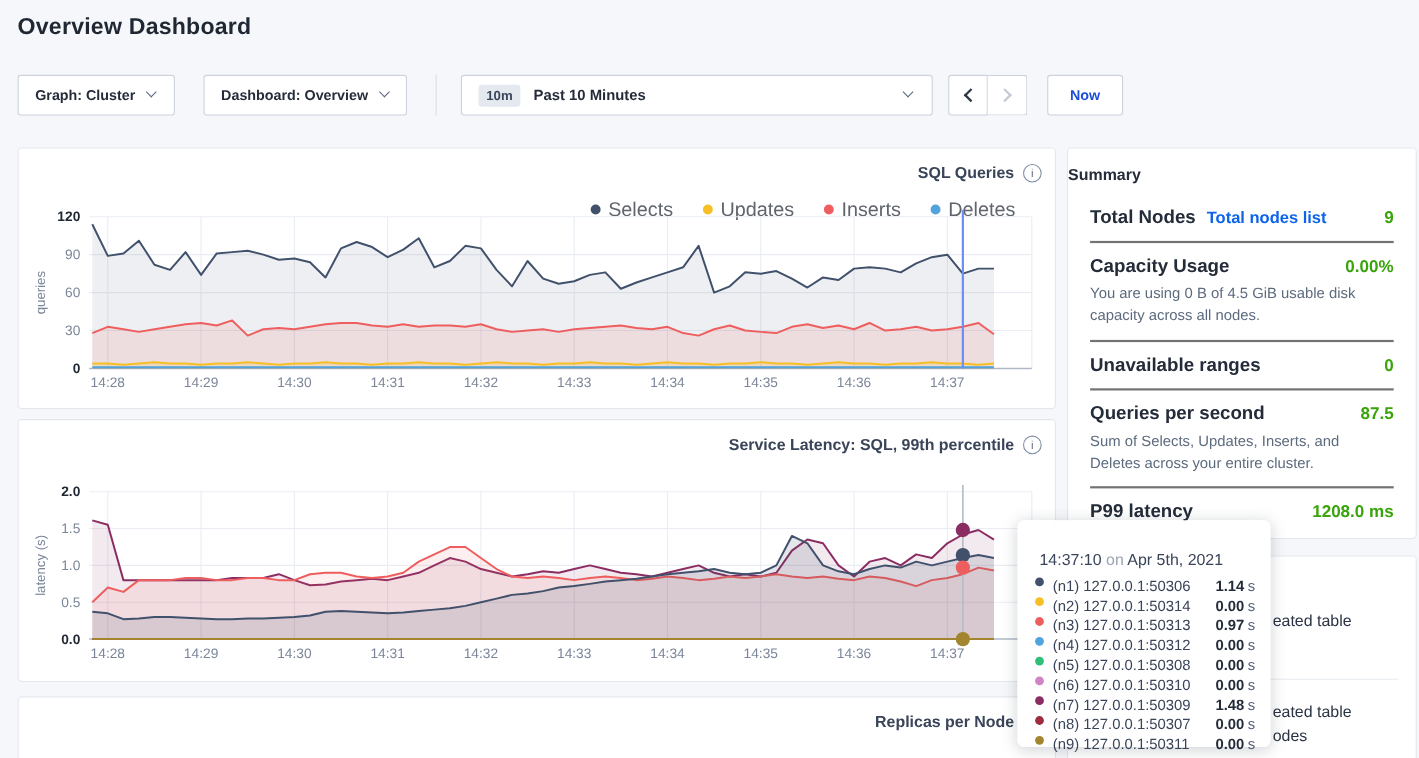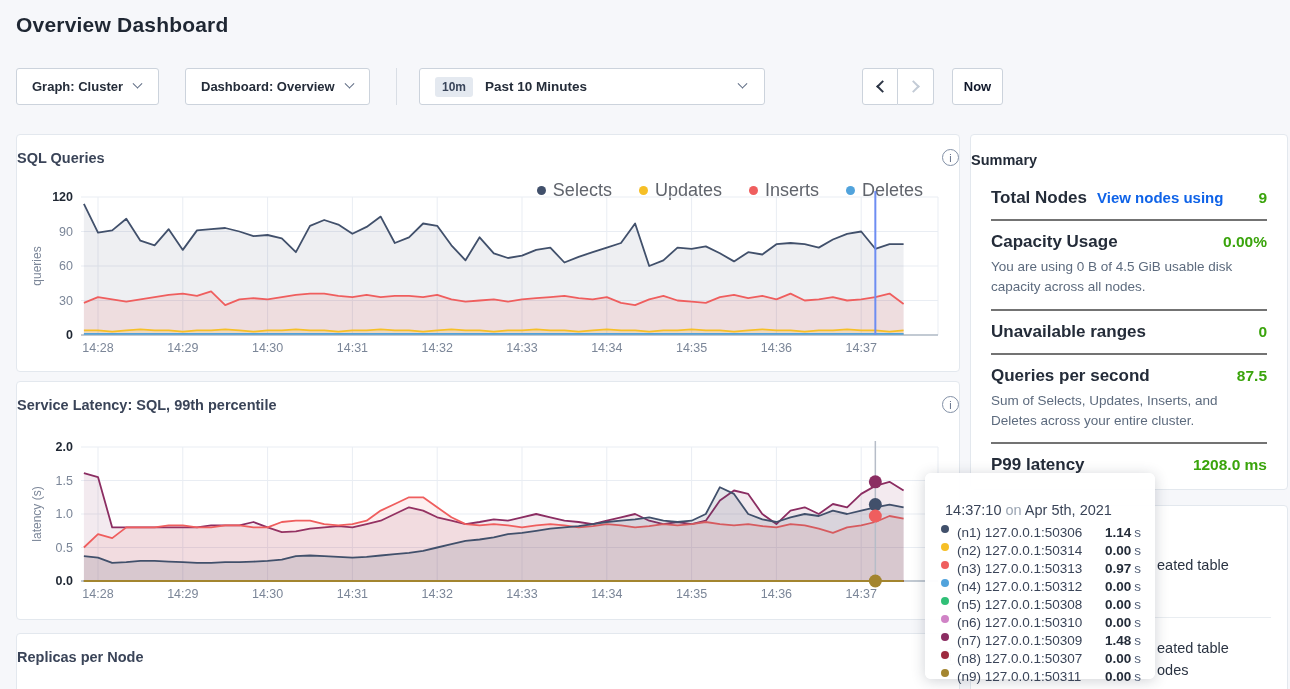--- a/index.html
+++ b/index.html
@@ -12,45 +12,45 @@
 
   
   .btn { position:absolute; top:68px; height:37px; display:flex; align-items:center;
     background:#fff; border:1px solid #ccd3dc; border-radius:3px; padding:0 15px;
     font-size:13px; font-weight:700; color:#242c39; cursor:pointer; }
   #btn-graph { left:16px; width:143px; }
   #btn-dashboard { left:185px; width:185px; }
   .chev { display:inline-block; width:7px; height:7px; border-right:1.6px solid #5a6880;
     border-bottom:1.6px solid #5a6880; transform:rotate(45deg) translate(-2px,-2px); margin-left:11px; }
   #toolbar-divider { left:396px; top:68px; width:1px; height:37px; background:#d9dee5; }
-  #time-picker { left:419px; width:346px; justify-content:flex-start; }
+  #time-picker { left:419px; width:429px; justify-content:flex-start; }
   #time-badge { background:#e4e9f0; border-radius:3px; font-size:12px; font-weight:700; color:#39455a;
     padding:3px 7px; margin-right:12px; }
   #time-label { font-size:13.5px; font-weight:700; }
   #time-picker .chev { position:absolute; right:18px; }
   #nav-group { position:absolute; left:862px; top:68px; display:flex; }
   .nav-btn { width:36px; height:37px; background:#fff; border:1px solid #ccd3dc; display:flex;
     align-items:center; justify-content:center; cursor:pointer; }
   #nav-prev { border-radius:3px 0 0 3px; }
   #nav-next { border-radius:0 3px 3px 0; border-left:none; }
   .chev-l { width:9px; height:9px; border-left:2.2px solid #2c3545; border-bottom:2.2px solid #2c3545;
     transform:rotate(45deg); margin-left:4px; }
   .chev-r { width:9px; height:9px; border-right:2.2px solid #c3cbd6; border-bottom:2.2px solid #c3cbd6;
     transform:rotate(-45deg); margin-right:4px; }
-  #btn-now { left:952px; width:51px; color:#0f172a; justify-content:center; padding:0; }
+  #btn-now { left:952px; width:69px; color:#1d4ed8; justify-content:center; padding:0; }
 
   
   .card { position:absolute; background:#fff; border:1px solid #e3e8ee; border-radius:4px; }
   #card-sql     { left:16px; top:134px; width:944px; height:238px; }
   #card-latency { left:16px; top:381px; width:944px; height:239px; }
   #card-replicas{ left:16px; top:633px; width:944px; height:80px; }
   #card-summary { left:970px; top:134px; width:318px; height:356px; }
   #card-events  { left:970px; top:505px; width:318px; height:200px; overflow:hidden; }
 
-  .chart-title { position:absolute; top:14px; left:0; right:0; display:flex; justify-content:space-between;
+  .chart-title { position:absolute; top:14px; left:0; right:12px; display:flex; justify-content:flex-end;
     align-items:center; gap:8px; font-size:14.5px; font-weight:700; color:#3a4458; }
   .info-icon { width:17px; height:17px; border:1.2px solid #8290a6; border-radius:50%;
     color:#5d6b84; font-size:10.5px; font-weight:400; display:inline-flex; align-items:center;
     justify-content:center; font-style:normal; }
   .legend { position:absolute; top:45px; right:36px; display:flex; gap:27px;
     font-size:18px; color:#60646c; }
   .legend-item { display:flex; align-items:center; gap:7px; }
   .dot { width:9px; height:9px; border-radius:50%; display:inline-block; }
   .chart-svg { position:absolute; left:0; top:0; width:944px; height:238px; }
   svg { font-family:inherit; }
@@ -243,21 +243,21 @@
     <span class="info-icon">i</span>
   </div>
 </div>
 
 <div id="card-summary" class="card">
   <div id="summary-title">Summary</div>
 
   <div class="srow">
     <div class="srow-top">
       <span class="srow-label">Total Nodes</span>
-      <a class="srow-link">View nodes using</a>
+      <a class="srow-link">Total nodes list</a>
       <span class="srow-value">9</span>
     </div>
   </div>
 
   <div class="srow">
     <div class="srow-top">
       <span class="srow-label">Capacity Usage</span>
       <span class="srow-value">0.00%</span>
     </div>
     <div class="srow-sub">You are using 0 B of 4.5 GiB usable disk capacity across all nodes.</div>

